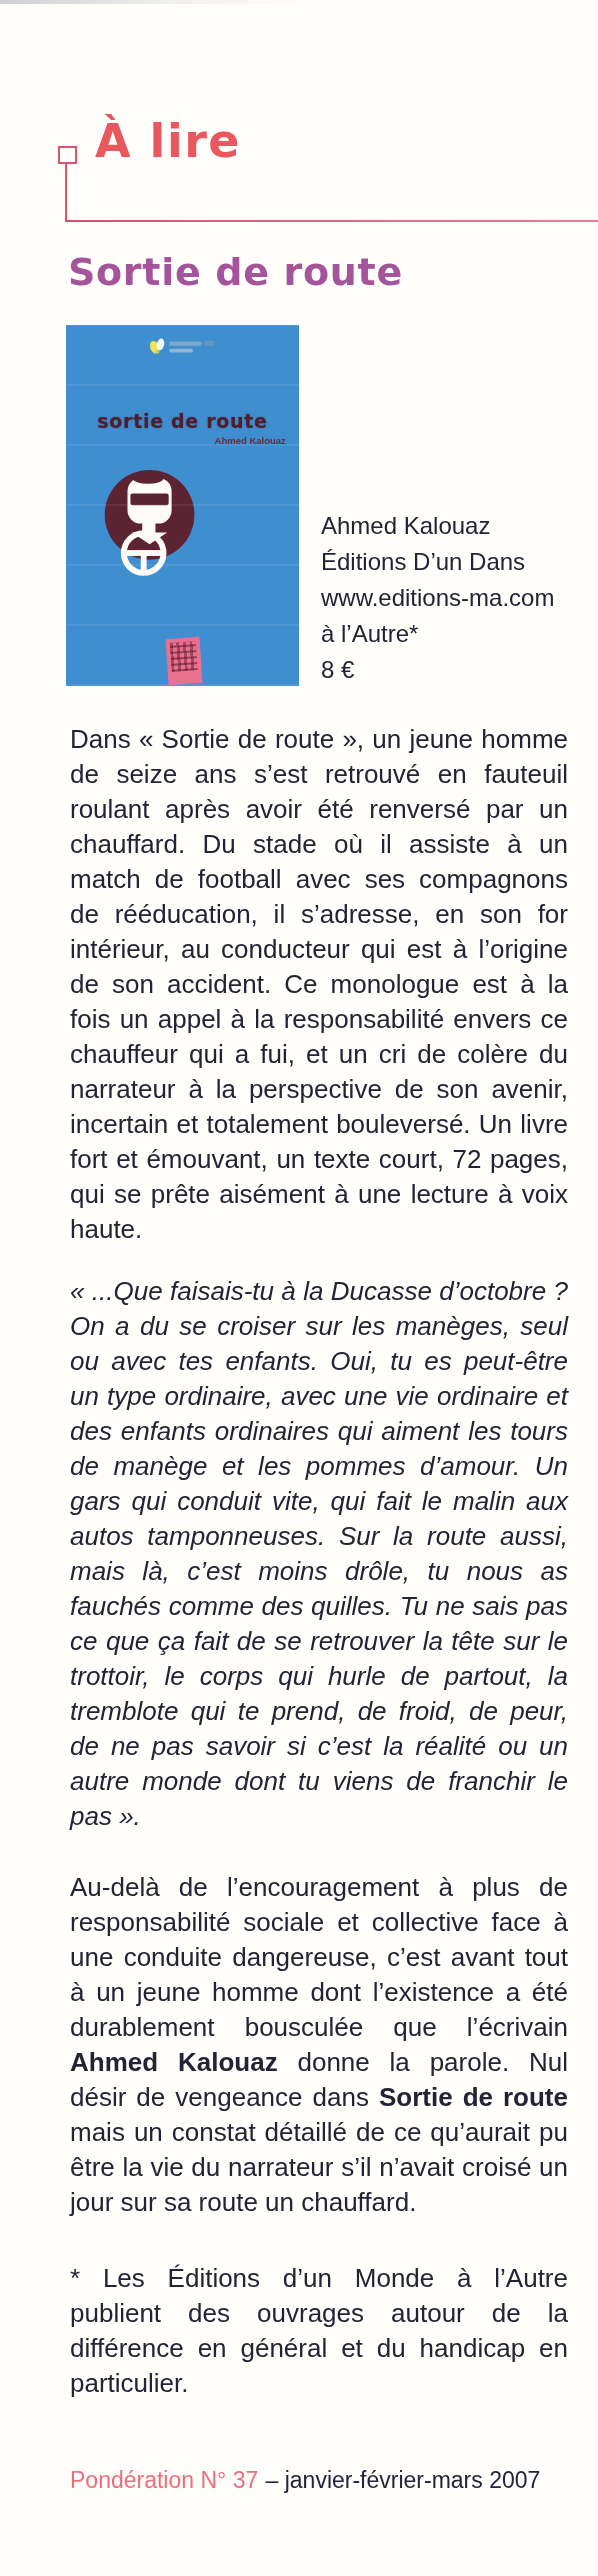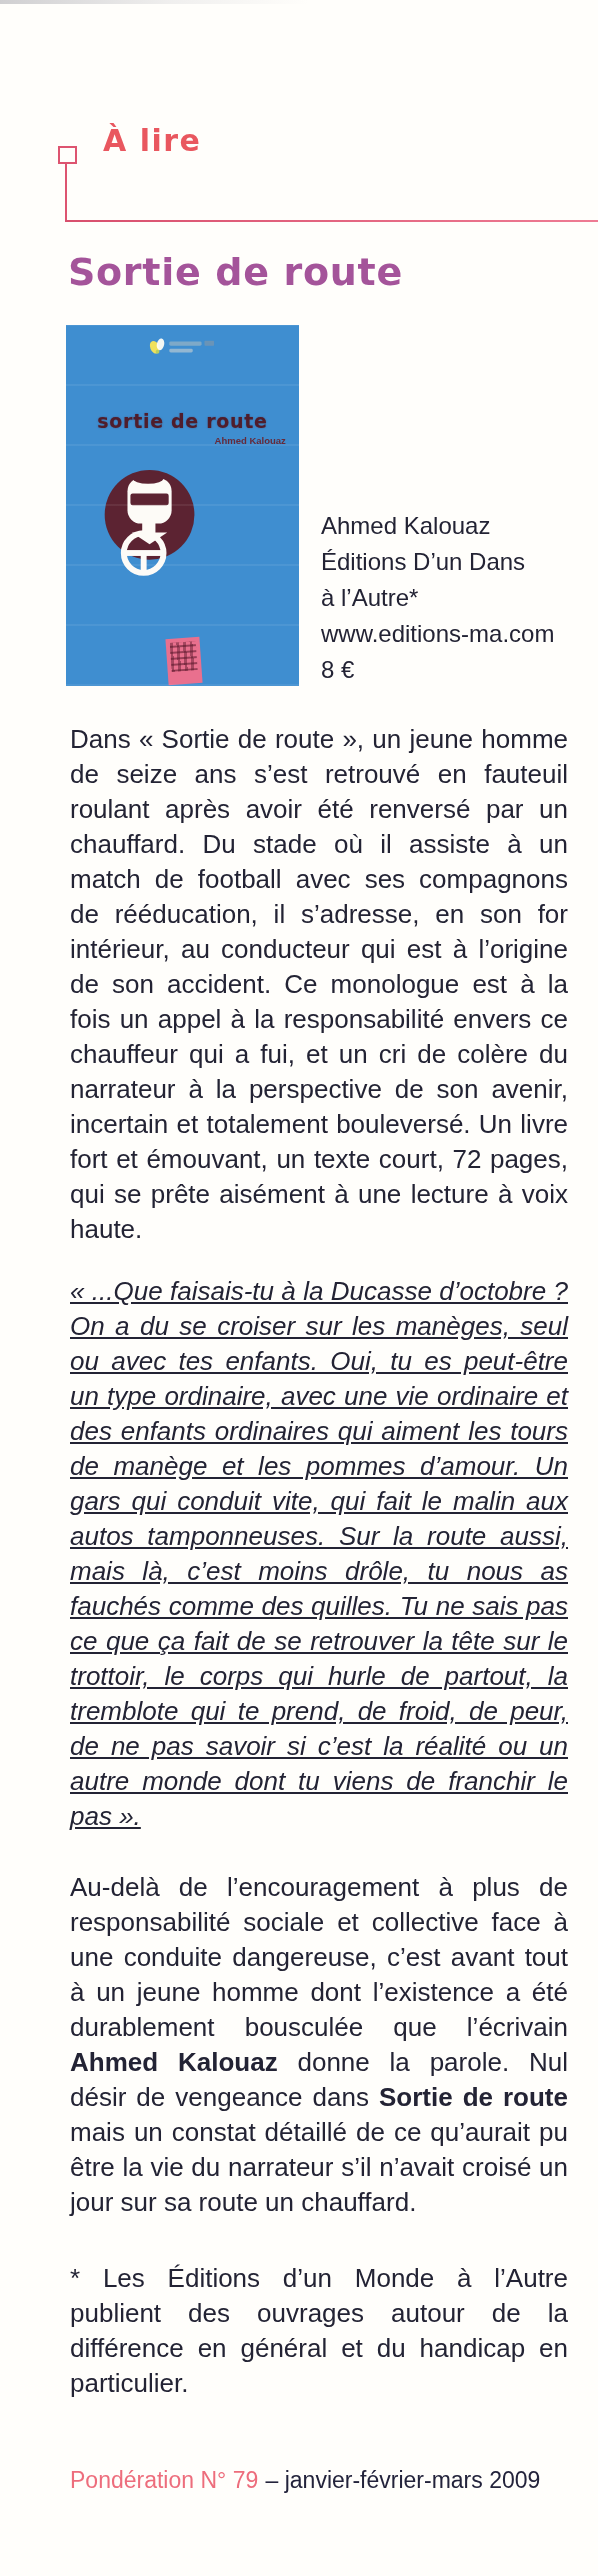--- a/index.html
+++ b/index.html
@@ -14,23 +14,23 @@
   }
   
   .hdr-square {
     position:absolute; left:58px; top:146px; width:15.4px; height:14px;
     border:2.2px solid var(--rule_pink,#dd5470); background:#fffefb;
   }
   .hdr-vline { position:absolute; left:65px; top:164px; width:2.2px; height:58px; background:var(--rule_pink,#dd5470); }
   .hdr-hline { position:absolute; left:65px; top:220px; width:534px; height:2.2px;
     background:linear-gradient(90deg,#d84f6d,#ee7b93); }
   .section-title {
-    position:absolute; left:95px; top:118px; margin:8px;
+    position:absolute; left:95px; top:118px; margin:0;
     font-family:"DejaVu Sans", sans-serif; font-weight:bold;
-    font-size:30px; line-height:1; letter-spacing:1.5px;
+    font-size:46px; line-height:1; letter-spacing:1.5px;
     color:var(--accent_red,#e9575f);
   }
   .article-title {
     position:absolute; left:68px; top:253px; margin:0;
     font-family:"DejaVu Sans", sans-serif; font-weight:bold;
     font-size:38px; line-height:1; letter-spacing:0.7px;
     color:var(--title_purple,#a4549a);
   }
   
   .cover {
@@ -68,21 +68,21 @@
     position:absolute; left:321px; top:508px;
     font-size:24px; line-height:36px; color:var(--text_dark,#232334);
   }
   
   .body {
     position:absolute; left:70px; width:498px; margin:0;
     font-size:26px; line-height:35px; color:var(--text_dark,#232334);
     text-align:justify;
   }
   .p1 { top:722px; }
-  .quote { top:1274px; font-style:italic;text-decoration:underline; }
+  .quote { top:1274px; font-style:italic; }
   .p3 { top:1870px; }
   .footnote { top:2261px; }
   .footer {
     position:absolute; left:70px; top:2467px;
     font-size:23px; color:#23233b;
   }
   .f-pink { color:var(--footer_pink,#ed6d7c); }
   .f-dark { color:#23233b; margin-left:7.3px; }
 </style>
 </head>
@@ -123,31 +123,31 @@
       <rect x="33" y="110" width="50" height="8" fill="#fdfbf7"></rect>
       <rect x="54" y="114" width="8" height="24" fill="#fdfbf7"></rect>
     </svg>
 
     <div class="stamp"></div>
   </div>
 
   <div class="bookinfo">
     <div>Ahmed Kalouaz</div>
     <div>Éditions D’un Dans</div>
+    <div>www.editions-ma.com</div>
     <div>à l’Autre*</div>
-    <div>www.editions-ma.com</div>
     <div>8 €</div>
   </div>
 
   <p class="body p1">Dans « Sortie de route », un jeune homme de seize ans s’est retrouvé en fauteuil roulant après avoir été renversé par un chauffard. Du stade où il assiste à un match de football avec ses compagnons de rééducation, il s’adresse, en son for intérieur, au conducteur qui est à l’origine de son accident. Ce monologue est à la fois un appel à la responsabilité envers ce chauffeur qui a fui, et un cri de colère du narrateur à la perspective de son avenir, incertain et totalement bouleversé. Un livre fort et émouvant, un texte court, 72 pages, qui se prête aisément à une lecture à voix haute.</p>
 
   <p class="body quote">« ...Que faisais-tu à la Ducasse d’octobre ? On a du se croiser sur les manèges, seul ou avec tes enfants. Oui, tu es peut-être un type ordinaire, avec une vie ordinaire et des enfants ordinaires qui aiment les tours de manège et les pommes d’amour. Un gars qui conduit vite, qui fait le malin aux autos tamponneuses. Sur la route aussi, mais là, c’est moins drôle, tu nous as fauchés comme des quilles. Tu ne sais pas ce que ça fait de se retrouver la tête sur le trottoir, le corps qui hurle de partout, la tremblote qui te prend, de froid, de peur, de ne pas savoir si c’est la réalité ou un autre monde dont tu viens de franchir le pas ».</p>
 
   <p class="body p3"><span>Au-delà de l’encouragement à plus de responsabilité sociale et collective face à une conduite dangereuse, c’est avant tout à un jeune homme dont l’existence a été durablement bousculée que l’écrivain </span><strong>Ahmed Kalouaz</strong><span> donne la parole. Nul désir de vengeance dans </span><strong>Sortie de route</strong><span> mais un constat détaillé de ce qu’aurait pu être la vie du narrateur s’il n’avait croisé un jour sur sa route un chauffard.</span></p>
 
   <p class="body footnote">* Les Éditions d’un Monde à l’Autre publient des ouvrages autour de la différence en général et du handicap en particulier.</p>
 
   <div class="footer">
-    <span class="f-pink">Pondération N° 79</span><span class="f-dark">– janvier-février-mars 2009</span>
+    <span class="f-pink">Pondération N° 37</span><span class="f-dark">– janvier-février-mars 2007</span>
   </div>
 
 </div>
 
 
 </body></html>

